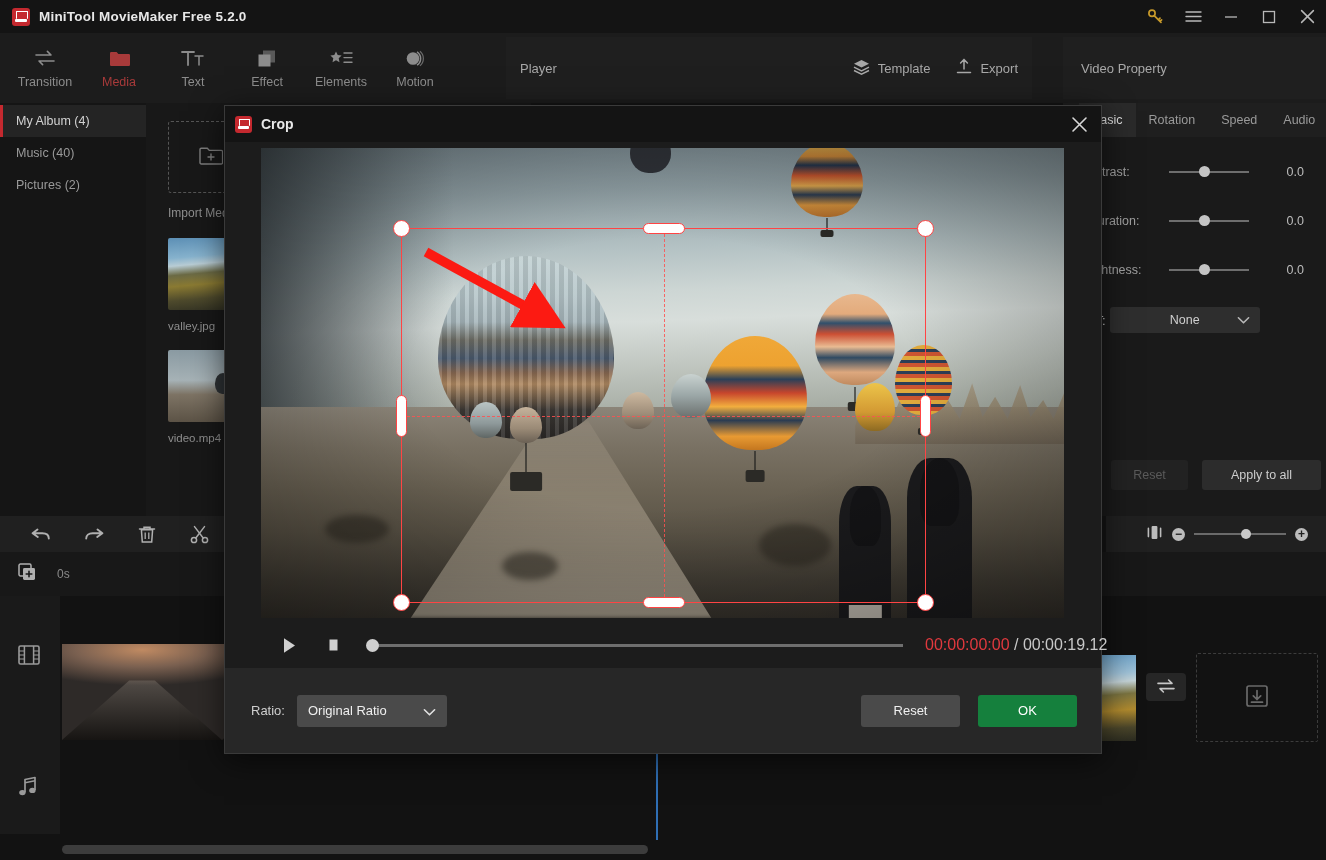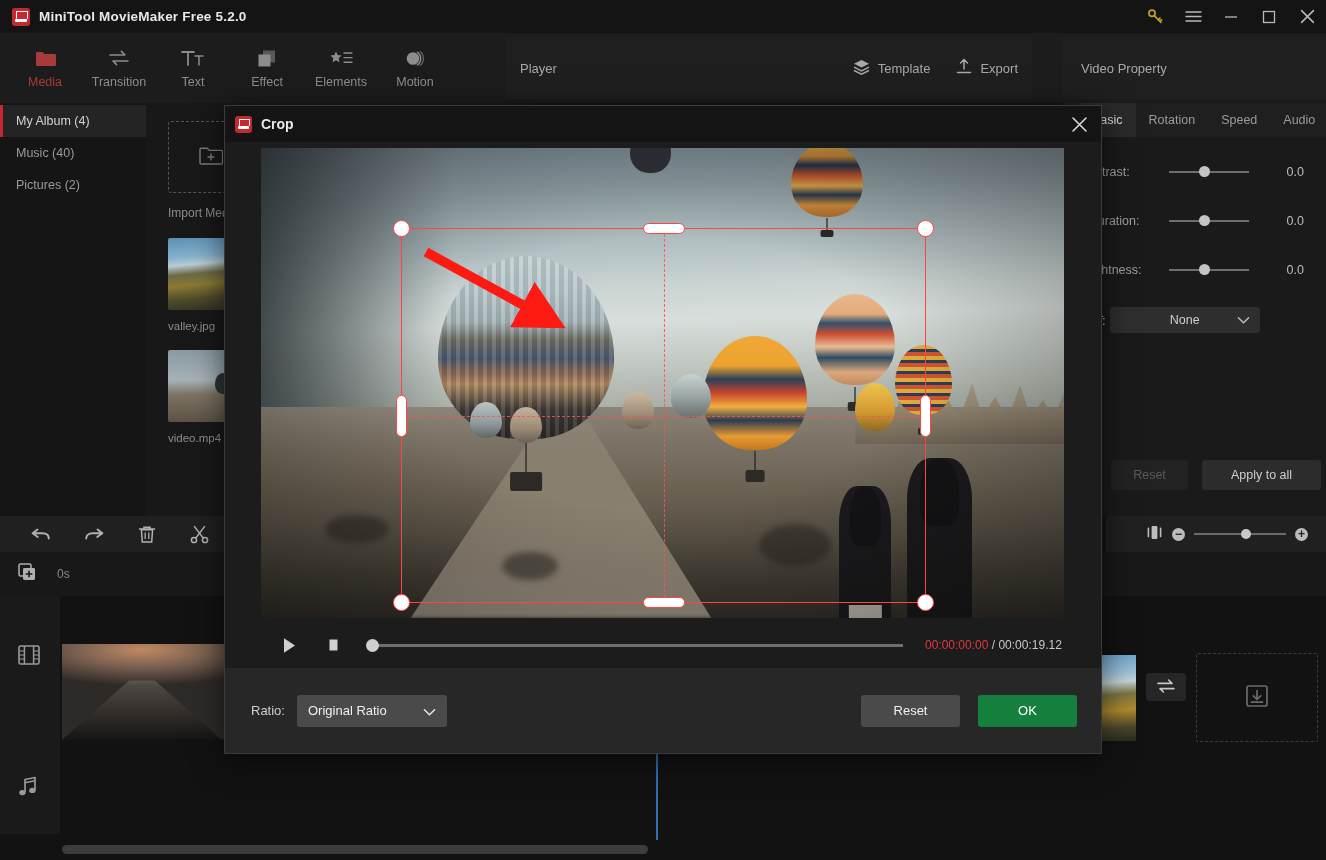--- a/index.html
+++ b/index.html
@@ -366,21 +366,21 @@
   .arrow-svg { position:absolute; left:0; top:0; width:803px; height:470px; pointer-events:none; }
 
   
   .dlg-ctrl {
     position:absolute; left:36px; top:512px; width:1044px; height:54px;
     display:flex; align-items:center; padding-left:10px;
   }
   .ctrl-btn { width:36px; height:36px; display:flex; align-items:center; justify-content:center; color:#d0d0d0; }
   .seek { width:532px; height:3px; background:#6e6e6e; position:relative; margin-left:20px; }
   .seek-knob { position:absolute; left:-5px; top:-5px; width:13px; height:13px; border-radius:50%; background:#cfcfcf; }
-  .timecode { margin-left:22px; font-size:12px; color:#c8c8c8; white-space:nowrap; }
+  .timecode { margin-left:22px; font-size:16px; color:#c8c8c8; white-space:nowrap; }
   .timecode .cur { color:#e0393e; }
 
   .dlg-foot {
     position:absolute; left:0; bottom:0; width:876px; height:85px;
     background:#272727; display:flex; align-items:center; padding:0 24px 0 26px;
   }
   .ratio-label { font-size:13px; color:#cfcfcf; margin-right:12px; }
   .ratio-select {
     width:150px; height:32px; background:#4a4a4a; border-radius:3px;
     display:flex; align-items:center; padding-left:11px; position:relative;
@@ -430,35 +430,35 @@
       <div class="tb-btn">
         <svg width="15" height="15" viewBox="0 0 15 15">
             <path d="M1.6 1.6 L13.4 13.4 M13.4 1.6 L1.6 13.4" stroke="currentColor" stroke-width="1.5" stroke-linecap="round"></path>
           </svg>
       </div>
     </div>
   </div>
 
   <div class="toolbar">
     <div class="tools-left">
+      <div class="tool">
+        <span class="ic">
+          <svg width="22" height="18" viewBox="0 0 22 18">
+              <path d="M2 6h15l-3.6-3.6M20 12H5l3.6 3.6" fill="none" stroke="currentColor" stroke-width="1.6" stroke-linecap="round" stroke-linejoin="round"></path>
+            </svg>
+        </span>
+        <span class="lb">Transition</span>
+      </div>
       <div class="tool active">
         <span class="ic">
           <svg width="21" height="17" viewBox="0 0 21 17">
               <path d="M1 3.2a1.2 1.2 0 0 1 1.2-1.2h5.4l1.8 2h10.4a1.2 1.2 0 0 1 1.2 1.2v9.6a1.2 1.2 0 0 1-1.2 1.2H2.2A1.2 1.2 0 0 1 1 14.8z" fill="currentColor"></path>
             </svg>
         </span>
         <span class="lb">Media</span>
-      </div>
-      <div class="tool">
-        <span class="ic">
-          <svg width="22" height="18" viewBox="0 0 22 18">
-              <path d="M2 6h15l-3.6-3.6M20 12H5l3.6 3.6" fill="none" stroke="currentColor" stroke-width="1.6" stroke-linecap="round" stroke-linejoin="round"></path>
-            </svg>
-        </span>
-        <span class="lb">Transition</span>
       </div>
       <div class="tool">
         <span class="ic">
           <svg width="24" height="18" viewBox="0 0 24 18">
               <path d="M1 3h12M7 3v13" stroke="currentColor" stroke-width="1.8" stroke-linecap="round"></path>
               <path d="M14 7h8M18 7v9" stroke="currentColor" stroke-width="1.5" stroke-linecap="round"></path>
             </svg>
         </span>
         <span class="lb">Text</span>
       </div>

